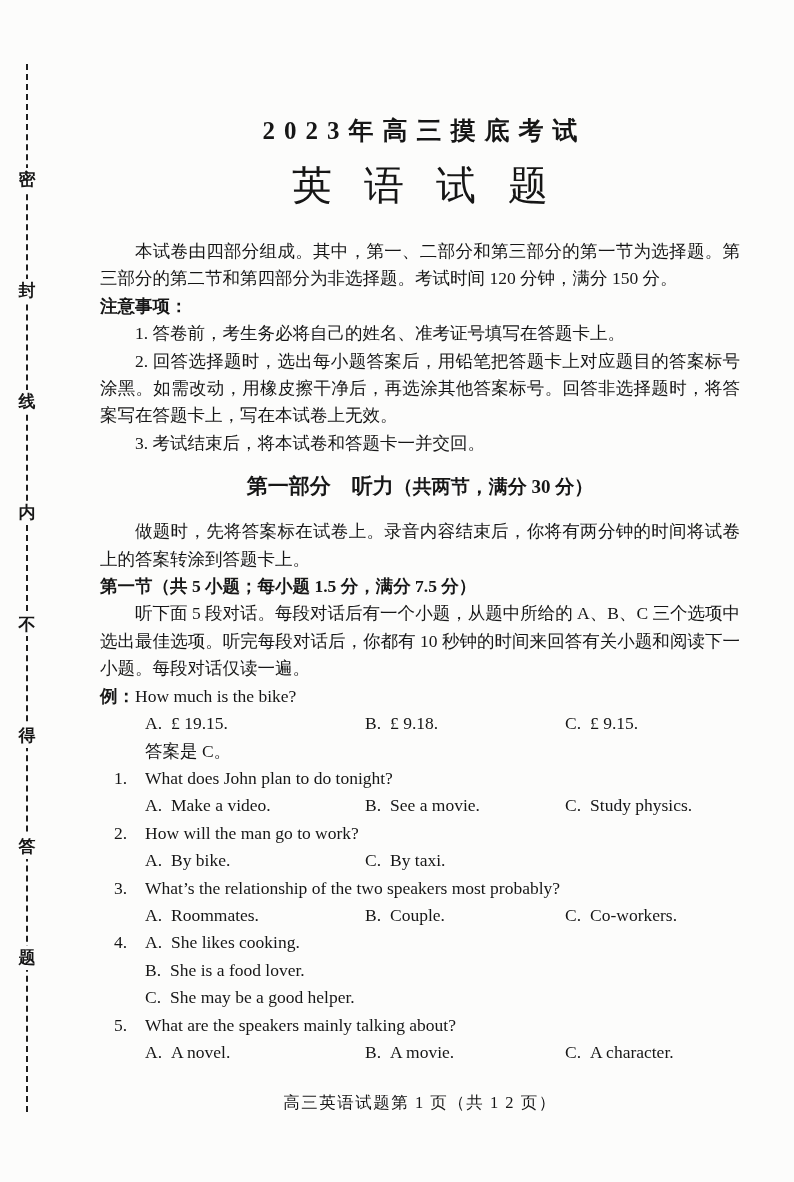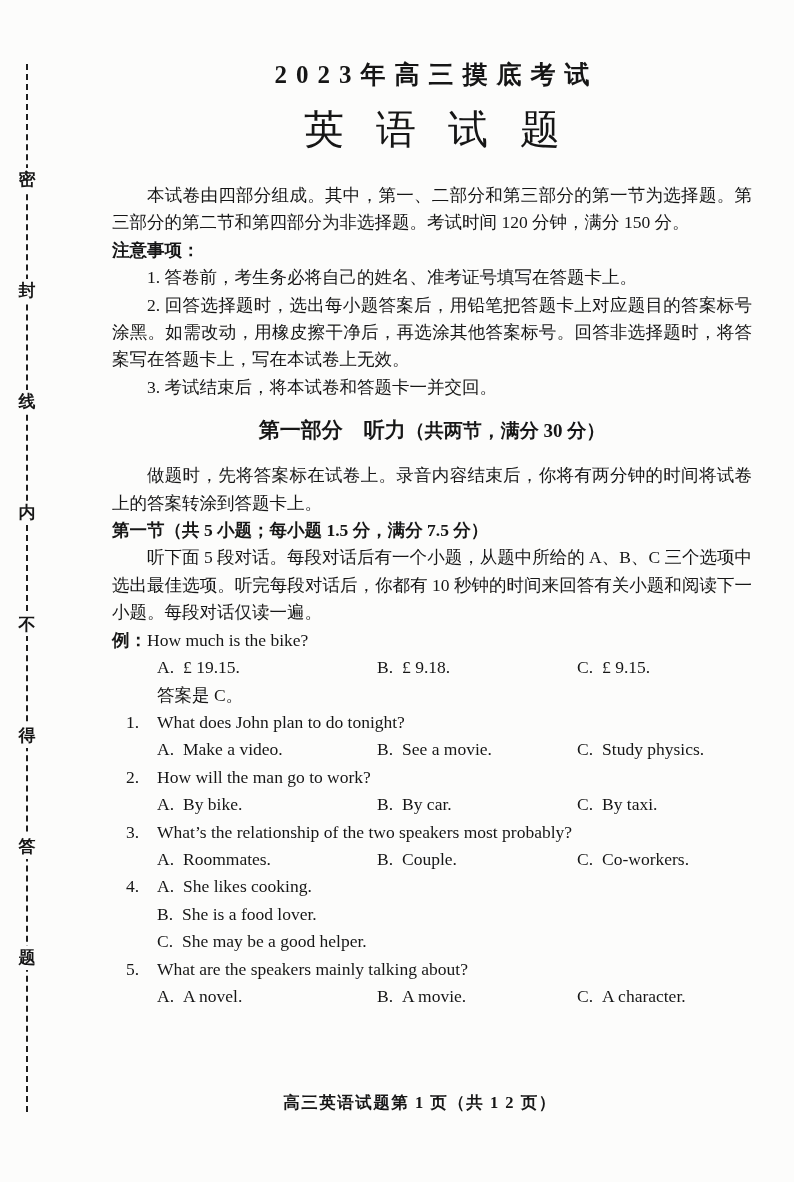--- a/index.html
+++ b/index.html
@@ -10,21 +10,21 @@
     font-family:"Liberation Serif","DejaVu Serif",serif;
   }
   
   .seal { position:absolute; left:16px; top:64px; height:1048px; width:22px; }
   .seal-line { position:absolute; left:10px; top:0; bottom:0; width:0; border-left:2px dashed #1f1f1f; }
   .seal-chars { position:absolute; left:0; width:22px; top:104px; bottom:142px;
     display:flex; flex-direction:column; justify-content:space-between; align-items:center; }
   .seal-char { position:relative; z-index:2; background:#fcfcfb; padding:3px 0;
     font-weight:700; font-size:17px; line-height:1.05; }
   
-  .content { position:absolute; left:112px; width:640px; top:0; padding-top:60px;
+  .content { position:absolute; left:100px; width:640px; top:0; padding-top:116px;
     font-size:17.5px; line-height:27.4px; }
   .t1 { text-align:center; font-size:25px; line-height:30px; font-weight:700; letter-spacing:9px; text-indent:9px; }
   .t2 { margin-top:14px; text-align:center; font-size:40px; line-height:52px; font-weight:400; letter-spacing:32px; text-indent:32px; }
   .para { text-align:justify; text-indent:2em; }
   .intro { margin-top:26px; }
   .notes-h { font-weight:700; }
   .note { text-align:justify; text-indent:2em; }
   .ph { margin-top:8px; text-align:center; font-size:21px; line-height:43px; font-weight:700; }
   .ph .paren { font-size:19px; }
   .ph-body { margin-top:10px; }
@@ -33,21 +33,21 @@
   .opts { display:flex; padding-left:45px; }
   .opt { white-space:nowrap; }
   .opt-a { width:220px; }
   .opt-b { width:200px; }
   .opt-l { margin-right:9px; }
   .ans { padding-left:45px; }
   .q { position:relative; padding-left:45px; }
   .q .num { position:absolute; left:14px; }
   .optline { padding-left:45px; }
   .footer { position:absolute; left:100px; width:640px; top:1092px; text-align:center;
-    font-weight:700; font-size:16.5px; letter-spacing:1.5px; }
+    font-weight:400; font-size:16.5px; letter-spacing:1.5px; }
 </style>
 </head>
 <body>
 
 <div class="page">
 
   <div class="seal">
     <div class="seal-line"></div>
     <div class="seal-chars">
       <span class="seal-char">密</span>
@@ -99,21 +99,20 @@
       <span class="opt opt-a"><span class="opt-l">A.</span><span>Make a video.</span></span>
       <span class="opt opt-b"><span class="opt-l">B.</span><span>See a movie.</span></span>
       <span class="opt"><span class="opt-l">C.</span><span>Study physics.</span></span>
     </div>
 
     <div class="q">
       <span class="num">2.</span><span>How will the man go to work?</span>
     </div>
     <div class="opts">
       <span class="opt opt-a"><span class="opt-l">A.</span><span>By bike.</span></span>
-      <span class="opt opt-b"><span class="opt-l">B.</span><span>By car.</span></span>
       <span class="opt"><span class="opt-l">C.</span><span>By taxi.</span></span>
     </div>
 
     <div class="q">
       <span class="num">3.</span><span>What’s the relationship of the two speakers most probably?</span>
     </div>
     <div class="opts">
       <span class="opt opt-a"><span class="opt-l">A.</span><span>Roommates.</span></span>
       <span class="opt opt-b"><span class="opt-l">B.</span><span>Couple.</span></span>
       <span class="opt"><span class="opt-l">C.</span><span>Co-workers.</span></span>

